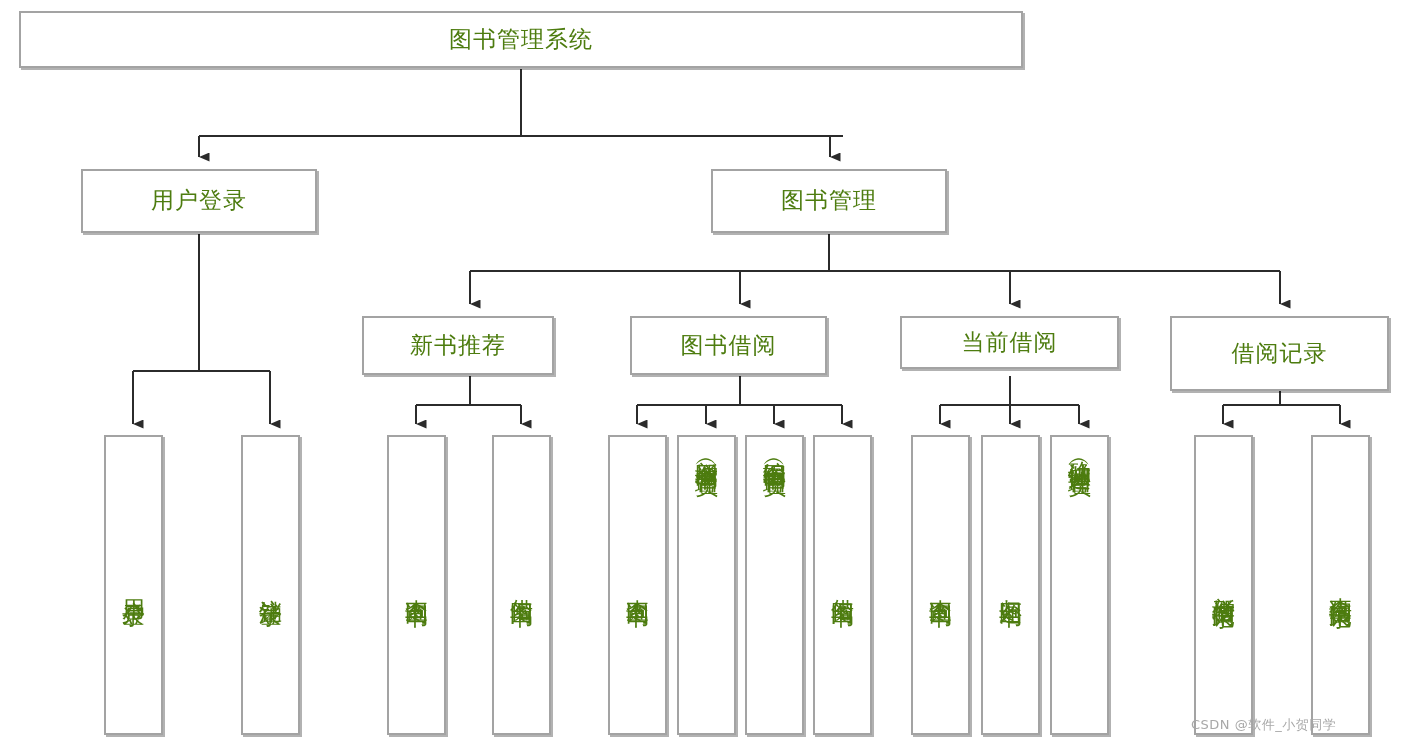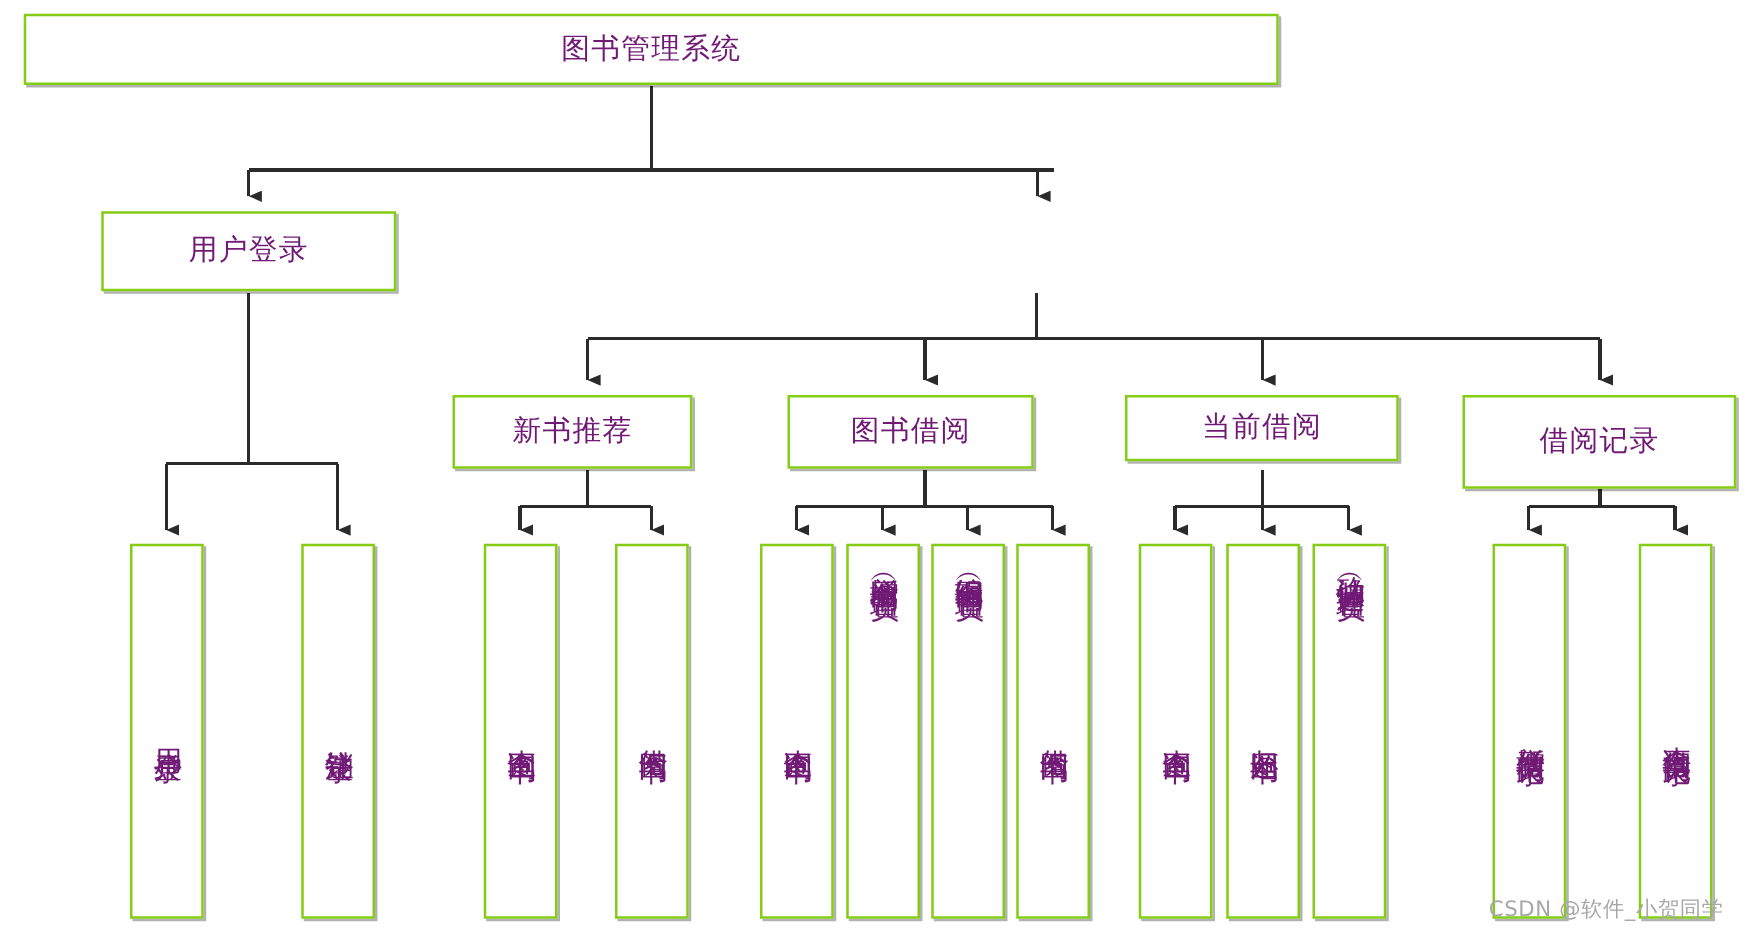--- a/index.html
+++ b/index.html
@@ -22,27 +22,27 @@
     position: absolute;
     left: 0;
     top: 0;
     width: 1405px;
     height: 747px;
     pointer-events: none;
   }
   .node {
     position: absolute;
     box-sizing: border-box;
-    border: 2px solid #84cc16;
+    border: 2px solid #a3a3a3;
     background: #ffffff;
     box-shadow: 2px 2px 0 rgba(0,0,0,0.30);
     display: flex;
     align-items: center;
     justify-content: center;
-    color: #701a75;
+    color: #4d7c0f;
     text-align: right;
   }
   .node.horiz .label {
     font-size: 23px;
     letter-spacing: 1px;
     line-height: 1.1;
     white-space: nowrap;
   }
   .node.vert {
     align-items: flex-start;
@@ -58,21 +58,21 @@
     white-space: nowrap;
   }
   .node.vert.centered {
     align-items: center;
     padding-top: 0;
   }
   #watermark {
     position: absolute;
     left: 1191px;
     top: 716px;
-    font-size: 17px;
+    font-size: 13px;
     color: #a8a8a8;
     white-space: nowrap;
     letter-spacing: 0.5px;
   }
 </style>
 </head>
 <body>
 
 <div id="canvas">
 
@@ -126,20 +126,23 @@
     </g>
   </svg>
 
   <div class="node horiz" style="left:19px; top:11px; width:1004px; height:57px;">
     <span class="label">图书管理系统</span>
   </div>
 
   <div class="node horiz" style="left:81px; top:169px; width:236px; height:64px;">
     <span class="label">用户登录</span>
   </div>
+  <div class="node horiz" style="left:711px; top:169px; width:236px; height:64px;">
+    <span class="label">图书管理</span>
+  </div>
 
   <div class="node horiz" style="left:362px; top:316px; width:192px; height:59px;">
     <span class="label">新书推荐</span>
   </div>
   <div class="node horiz" style="left:630px; top:316px; width:197px; height:59px;">
     <span class="label">图书借阅</span>
   </div>
   <div class="node horiz" style="left:900px; top:316px; width:219px; height:53px;">
     <span class="label">当前借阅</span>
   </div>

